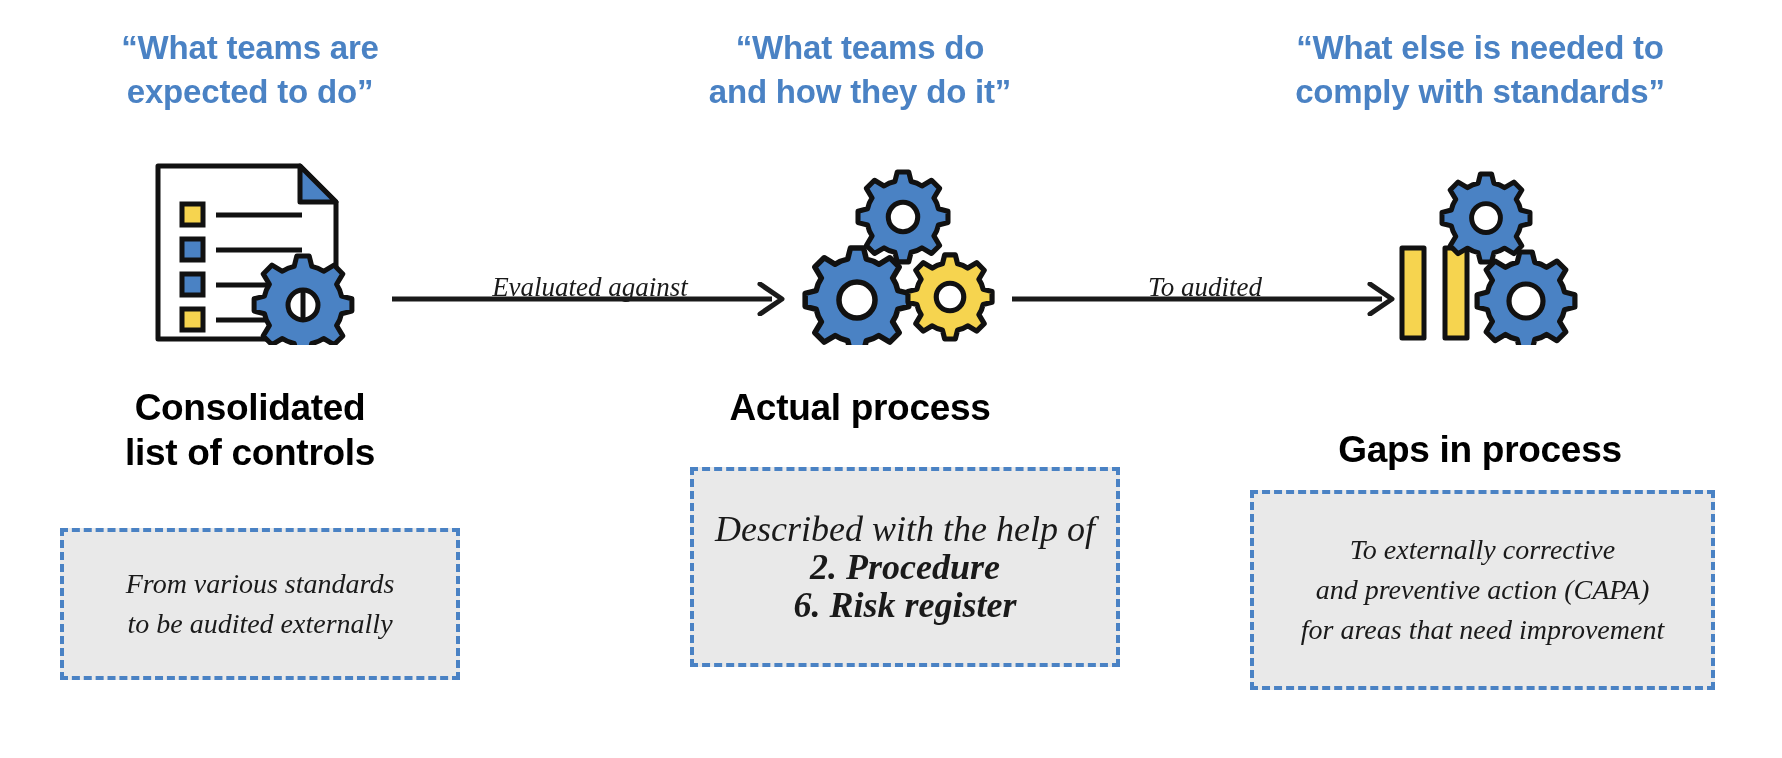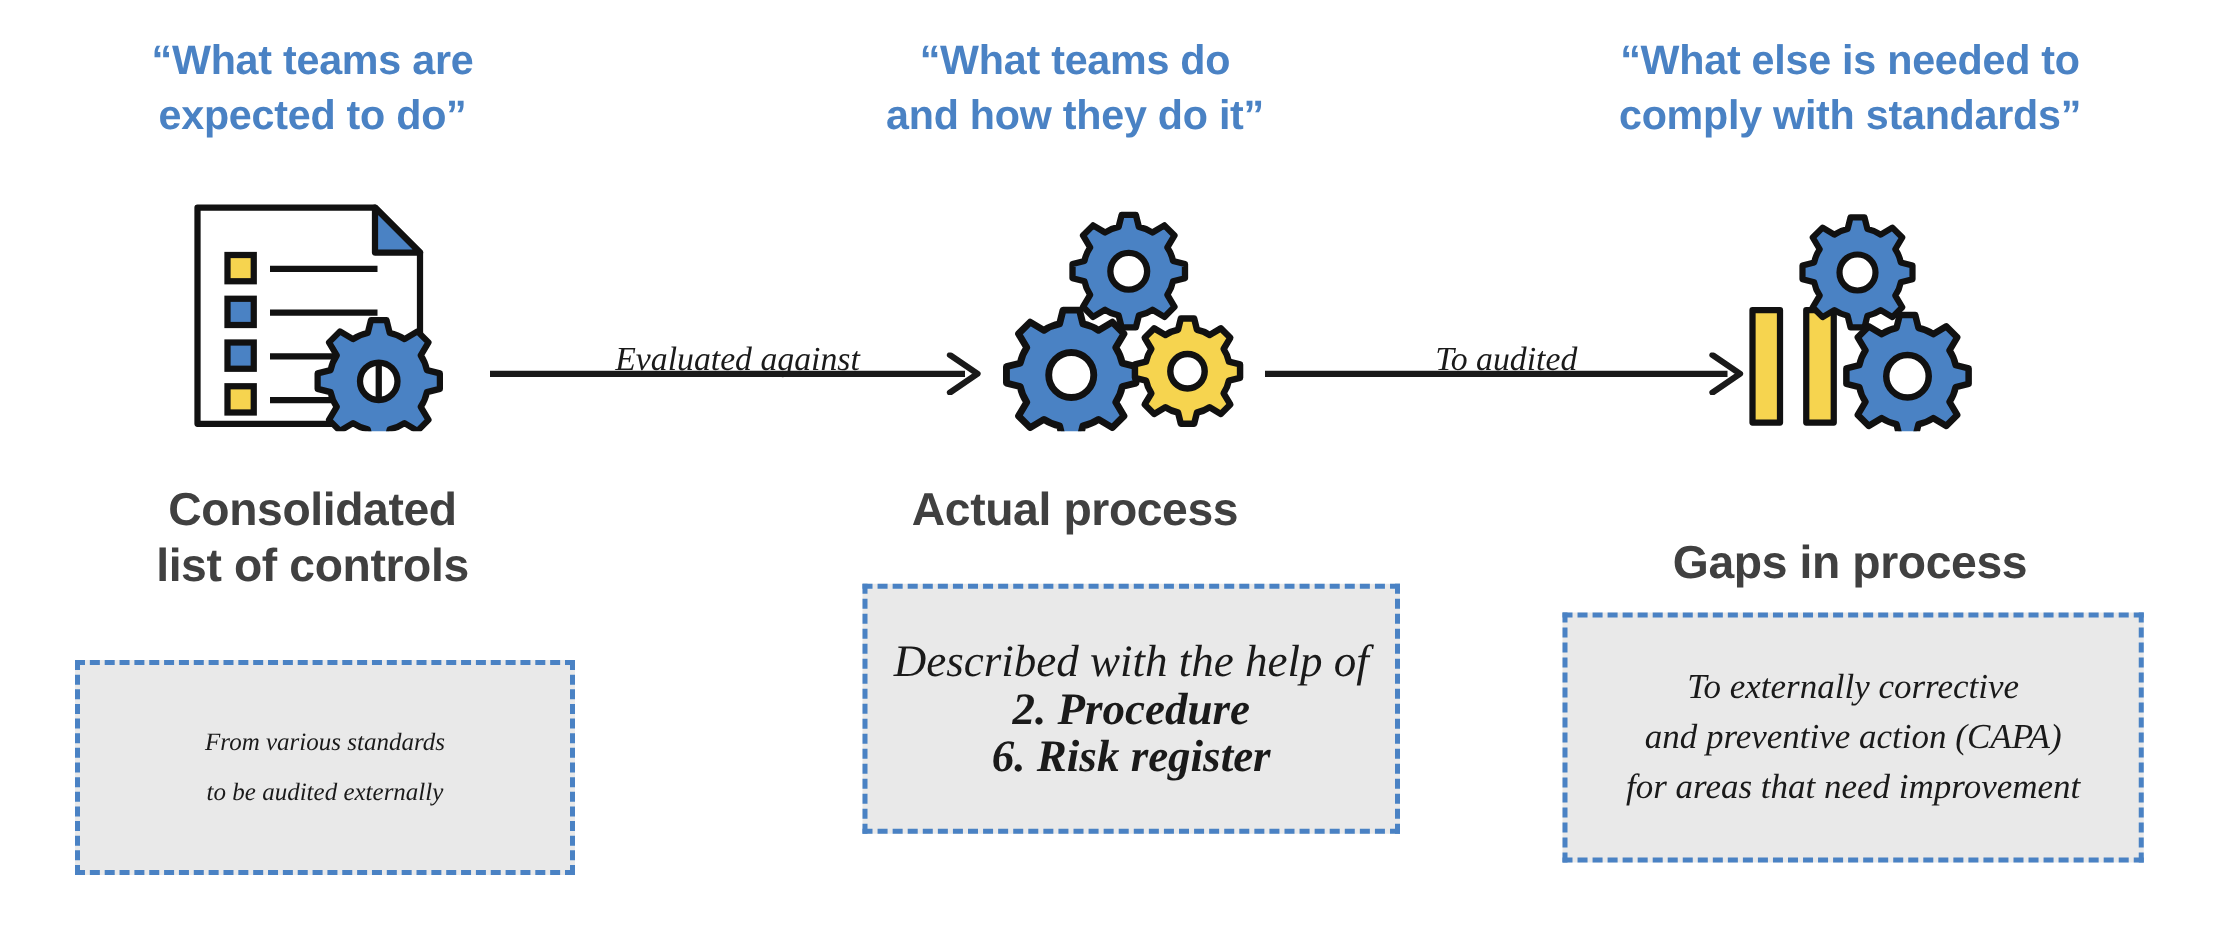--- a/index.html
+++ b/index.html
@@ -33,21 +33,21 @@
     white-space: pre-line;
     letter-spacing: -0.2px;
   }
   #quote-1 { left: 40px;   top: 26px; width: 420px; }
   #quote-2 { left: 650px;  top: 26px; width: 420px; }
   #quote-3 { left: 1240px; top: 26px; width: 480px; }
 
   
   .col-title {
     position: absolute;
-    color: #404040;
+    color: #000000;
     font-family: "Liberation Sans", sans-serif;
     font-weight: bold;
     font-size: 37px;
     line-height: 45px;
     text-align: center;
     white-space: pre-line;
     letter-spacing: -0.3px;
   }
   #title-1 { left: 40px;   top: 385px; width: 420px; }
   #title-2 { left: 650px;  top: 385px; width: 420px; }
@@ -86,22 +86,22 @@
     box-sizing: border-box;
     display: flex;
     align-items: center;
     justify-content: center;
     text-align: center;
     font-family: "Liberation Serif", serif;
     font-style: italic;
     color: #1a1a1a;
   }
   #note-1 {
-    left: 60px; top: 528px; width: 400px; height: 172px;
-    font-size: 20px; line-height: 40px;
+    left: 60px; top: 528px; width: 400px; height: 152px;
+    font-size: 28px; line-height: 40px;
   }
   #note-2 {
     left: 690px; top: 467px; width: 430px; height: 200px;
     font-size: 36px; line-height: 38px;
   }
   #note-3 {
     left: 1250px; top: 490px; width: 465px; height: 200px;
     font-size: 28px; line-height: 40px;
   }
   .note-inner { width: 100%; }

